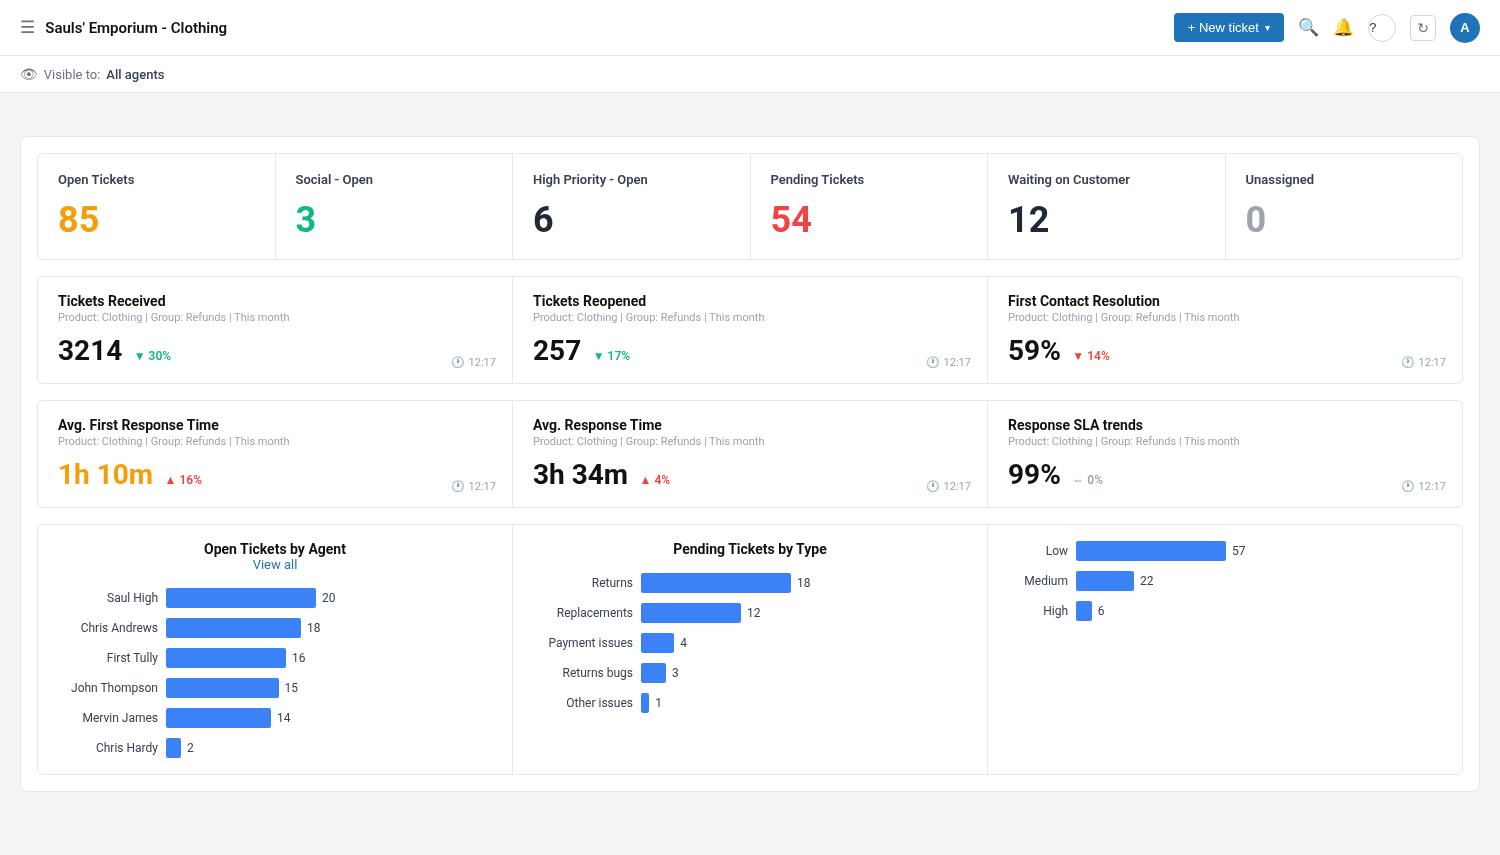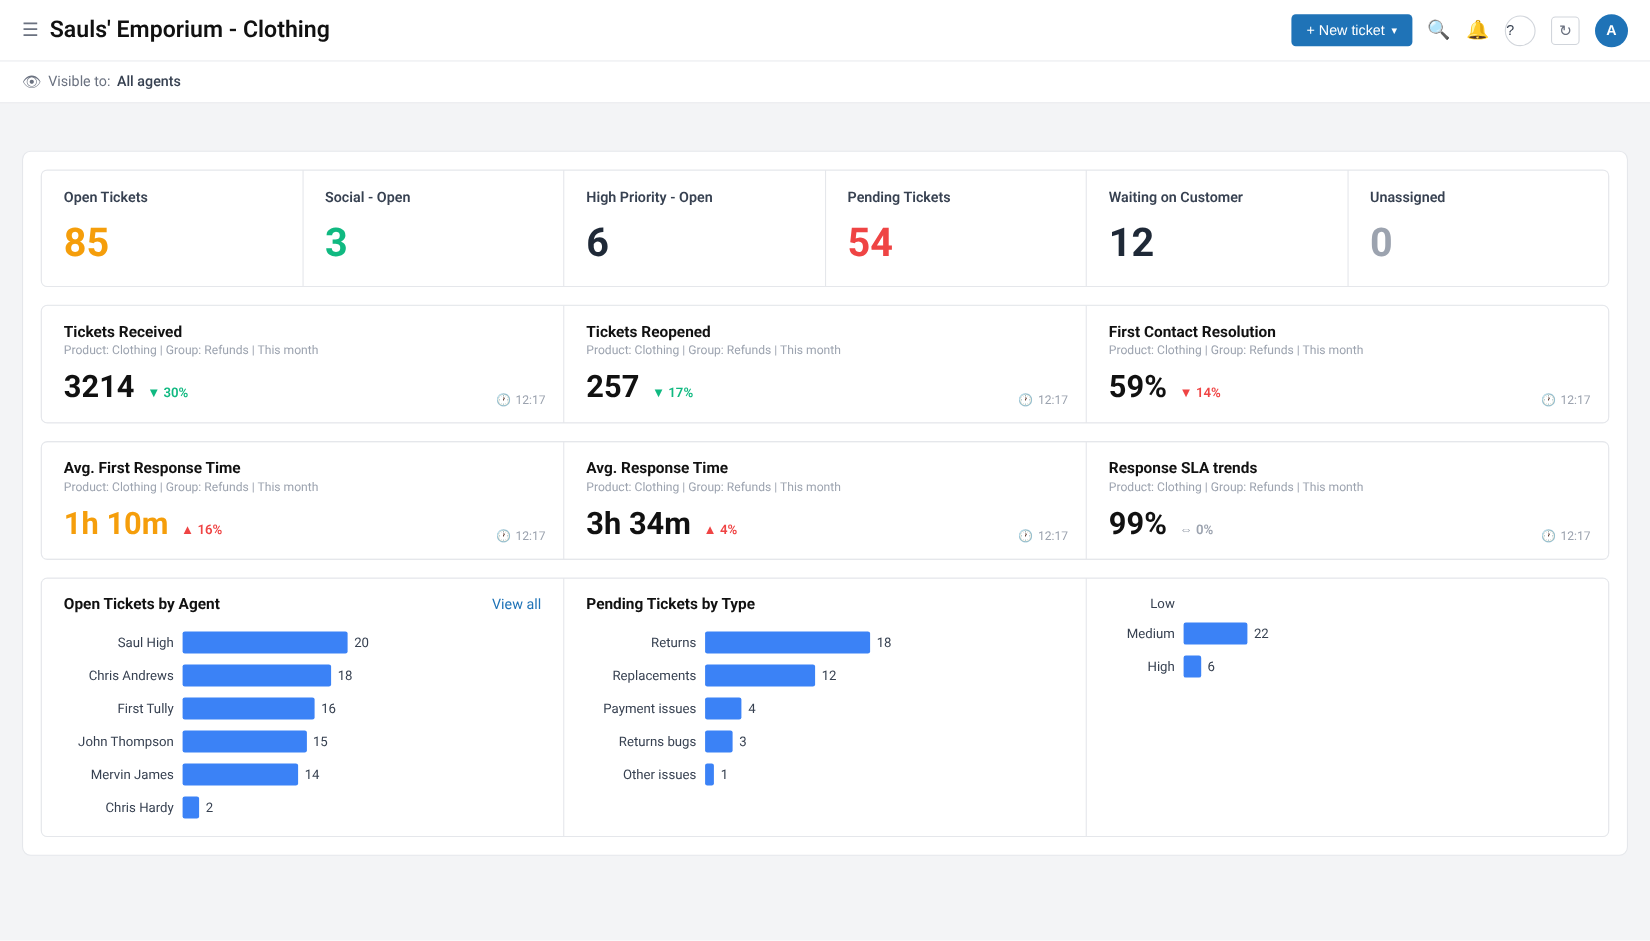--- a/index.html
+++ b/index.html
@@ -9,21 +9,21 @@
     .header {
       background: #fff;
       border-bottom: 1px solid #e5e7eb;
       display: flex;
       align-items: center;
       justify-content: space-between;
       padding: 0 20px;
       height: 56px;
     }
     .header-left { display: flex; align-items: center; gap: 10px; }
-    .header-title { font-size: 21px; font-weight: 600; color: #111; }
+    .header-title { font-size: 15px; font-weight: 600; color: #111; }
     .header-right { display: flex; align-items: center; gap: 14px; }
     .new-ticket-btn {
       background: #1f73b7;
       color: #fff;
       border: none;
       border-radius: 4px;
       padding: 7px 14px;
       font-size: 13px;
       cursor: pointer;
       display: flex;
@@ -96,21 +96,21 @@
     .metric-value-orange { color: #f59e0b; }
     .metric-badge { font-size: 12px; font-weight: 600; display: inline-flex; align-items: center; gap: 3px; }
     .badge-green { color: #10b981; }
     .badge-red { color: #ef4444; }
     .badge-gray { color: #9ca3af; }
     .metric-time { position: absolute; bottom: 14px; right: 16px; font-size: 11px; color: #9ca3af; display: flex; align-items: center; gap: 4px; }
 
     
     .chart-row { display: grid; grid-template-columns: repeat(3, 1fr); gap: 1px; background: #e5e7eb; border: 1px solid #e5e7eb; border-radius: 6px; overflow: hidden; }
     .chart-card { background: #fff; padding: 16px 20px; }
-    .chart-header { display: flex; align-items: center; justify-content: space-between; margin-bottom: 16px; }
+    .chart-header { display: flex; align-items: center; justify-content: flex-end; margin-bottom: 16px; flex-direction: column; }
     .chart-title { font-size: 14px; font-weight: 700; color: #111; }
     .view-all-link { font-size: 13px; color: #1f73b7; cursor: pointer; text-decoration: none; }
 
     
     .bar-chart { display: flex; flex-direction: column; gap: 10px; }
     .bar-row { display: flex; align-items: center; gap: 8px; }
     .bar-label { width: 110px; font-size: 12px; color: #374151; text-align: right; flex-shrink: 0; }
     .bar-wrap { flex: 1; display: flex; align-items: center; gap: 6px; }
     .bar { height: 20px; background: #3b82f6; border-radius: 2px; }
     .bar-val { font-size: 12px; color: #374151; }
@@ -331,20 +331,24 @@
           <span class="bar-val">1</span>
         </div>
       </div>
           </div>
       </div>
 
       <div class="chart-card">
         <div class="bar-chart" id="priority-chart">
             <div class="bar-row">
         <div class="bar-label" style="width:60px">Low</div>
+        <div class="bar-wrap">
+          <div class="bar" style="width:150px"></div>
+          <span class="bar-val">57</span>
+        </div>
       </div>
             <div class="bar-row">
         <div class="bar-label" style="width:60px">Medium</div>
         <div class="bar-wrap">
           <div class="bar" style="width:57.89473684210526px"></div>
           <span class="bar-val">22</span>
         </div>
       </div>
             <div class="bar-row">
         <div class="bar-label" style="width:60px">High</div>

